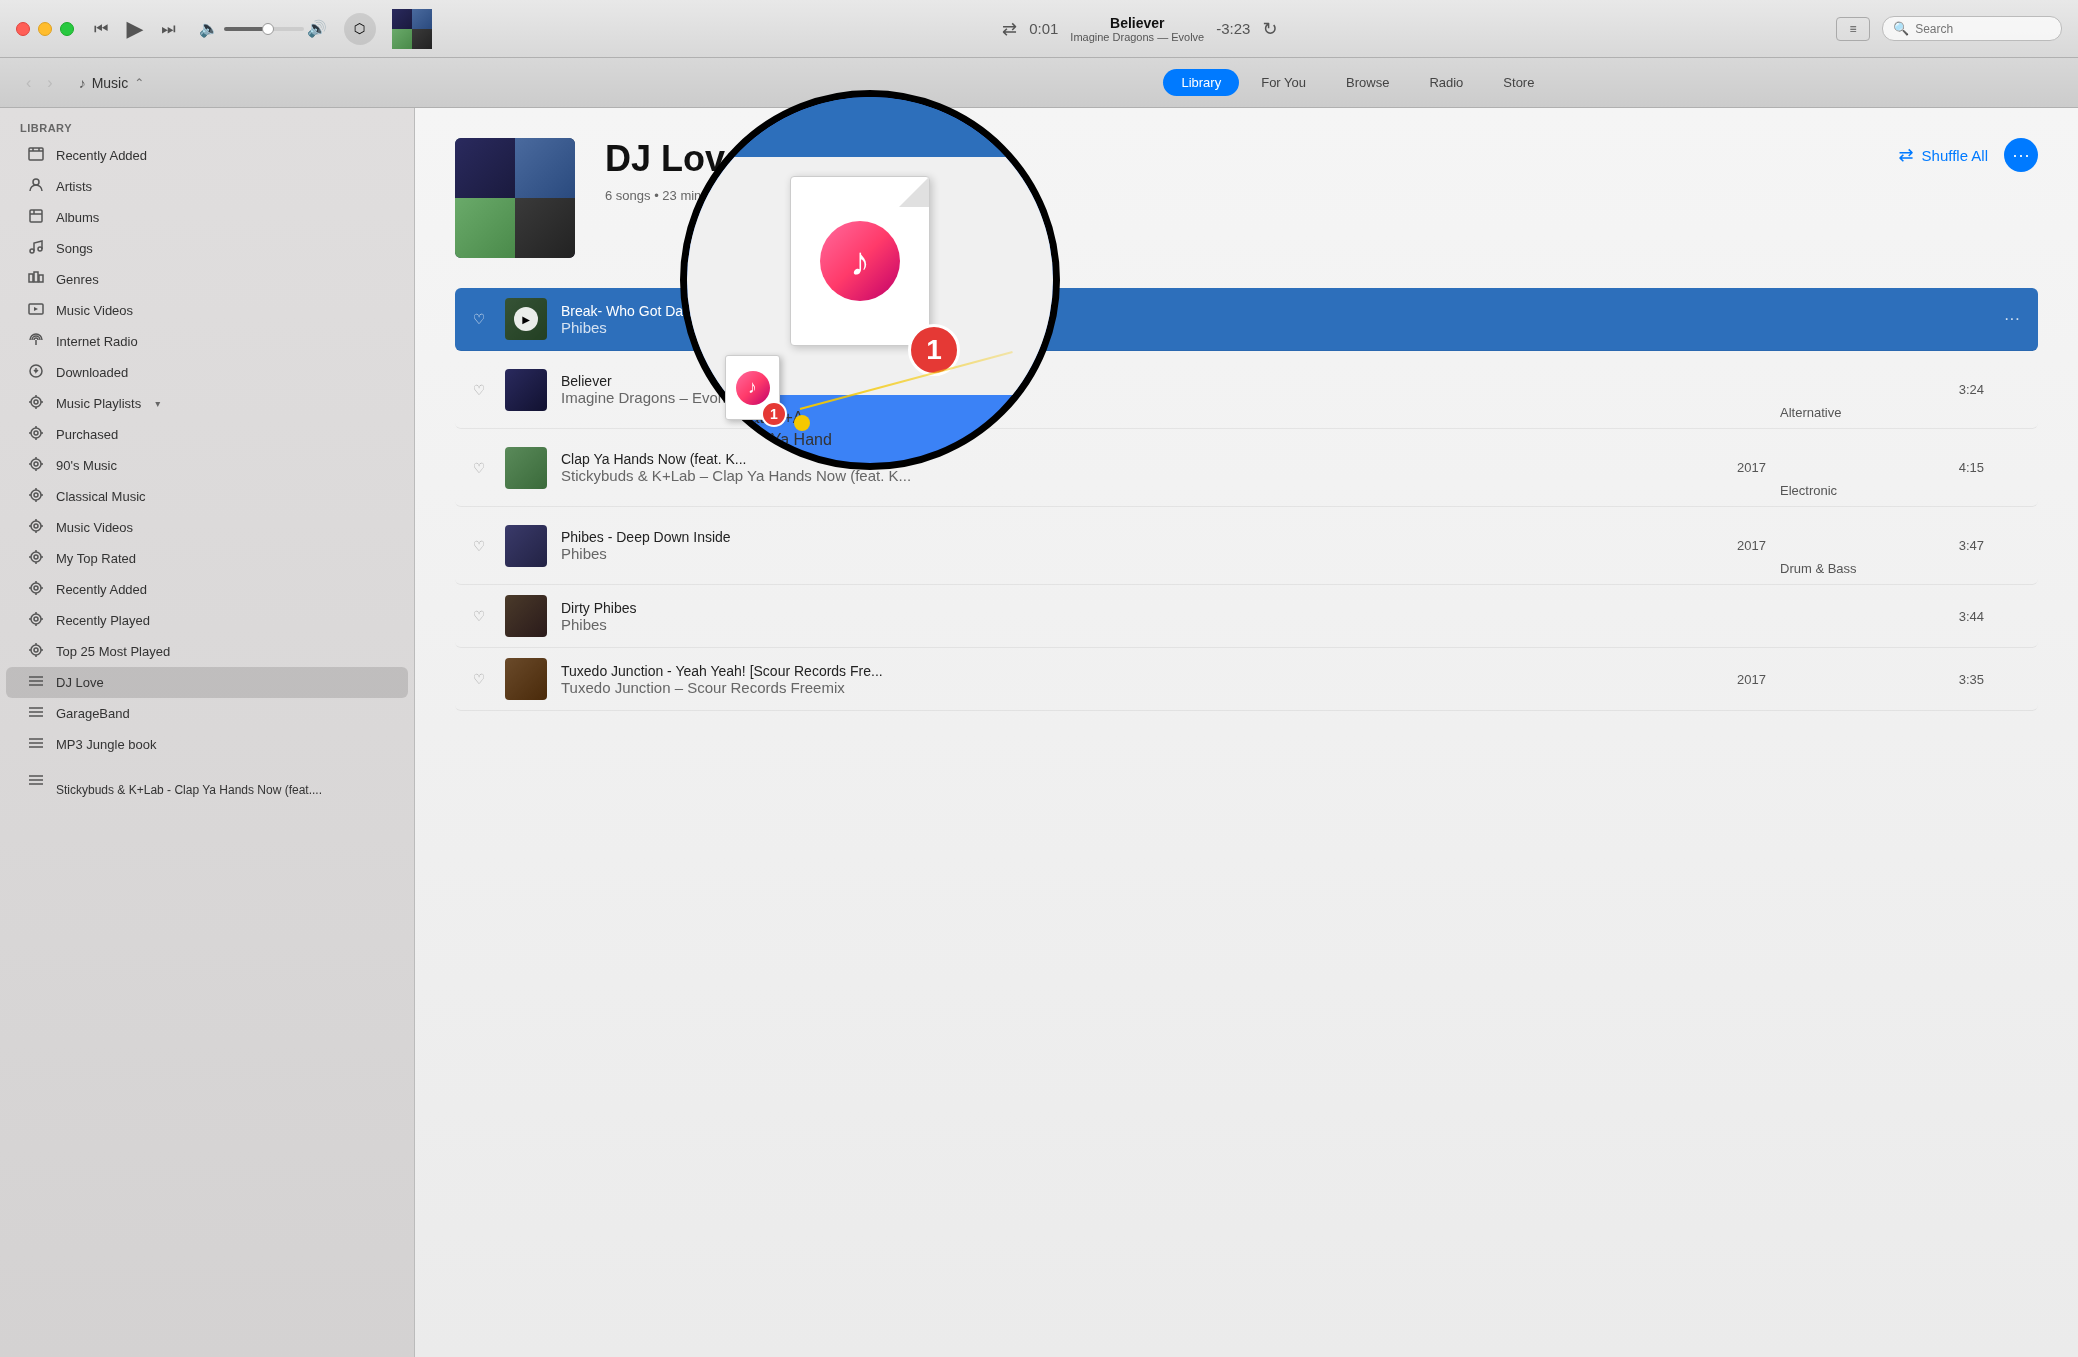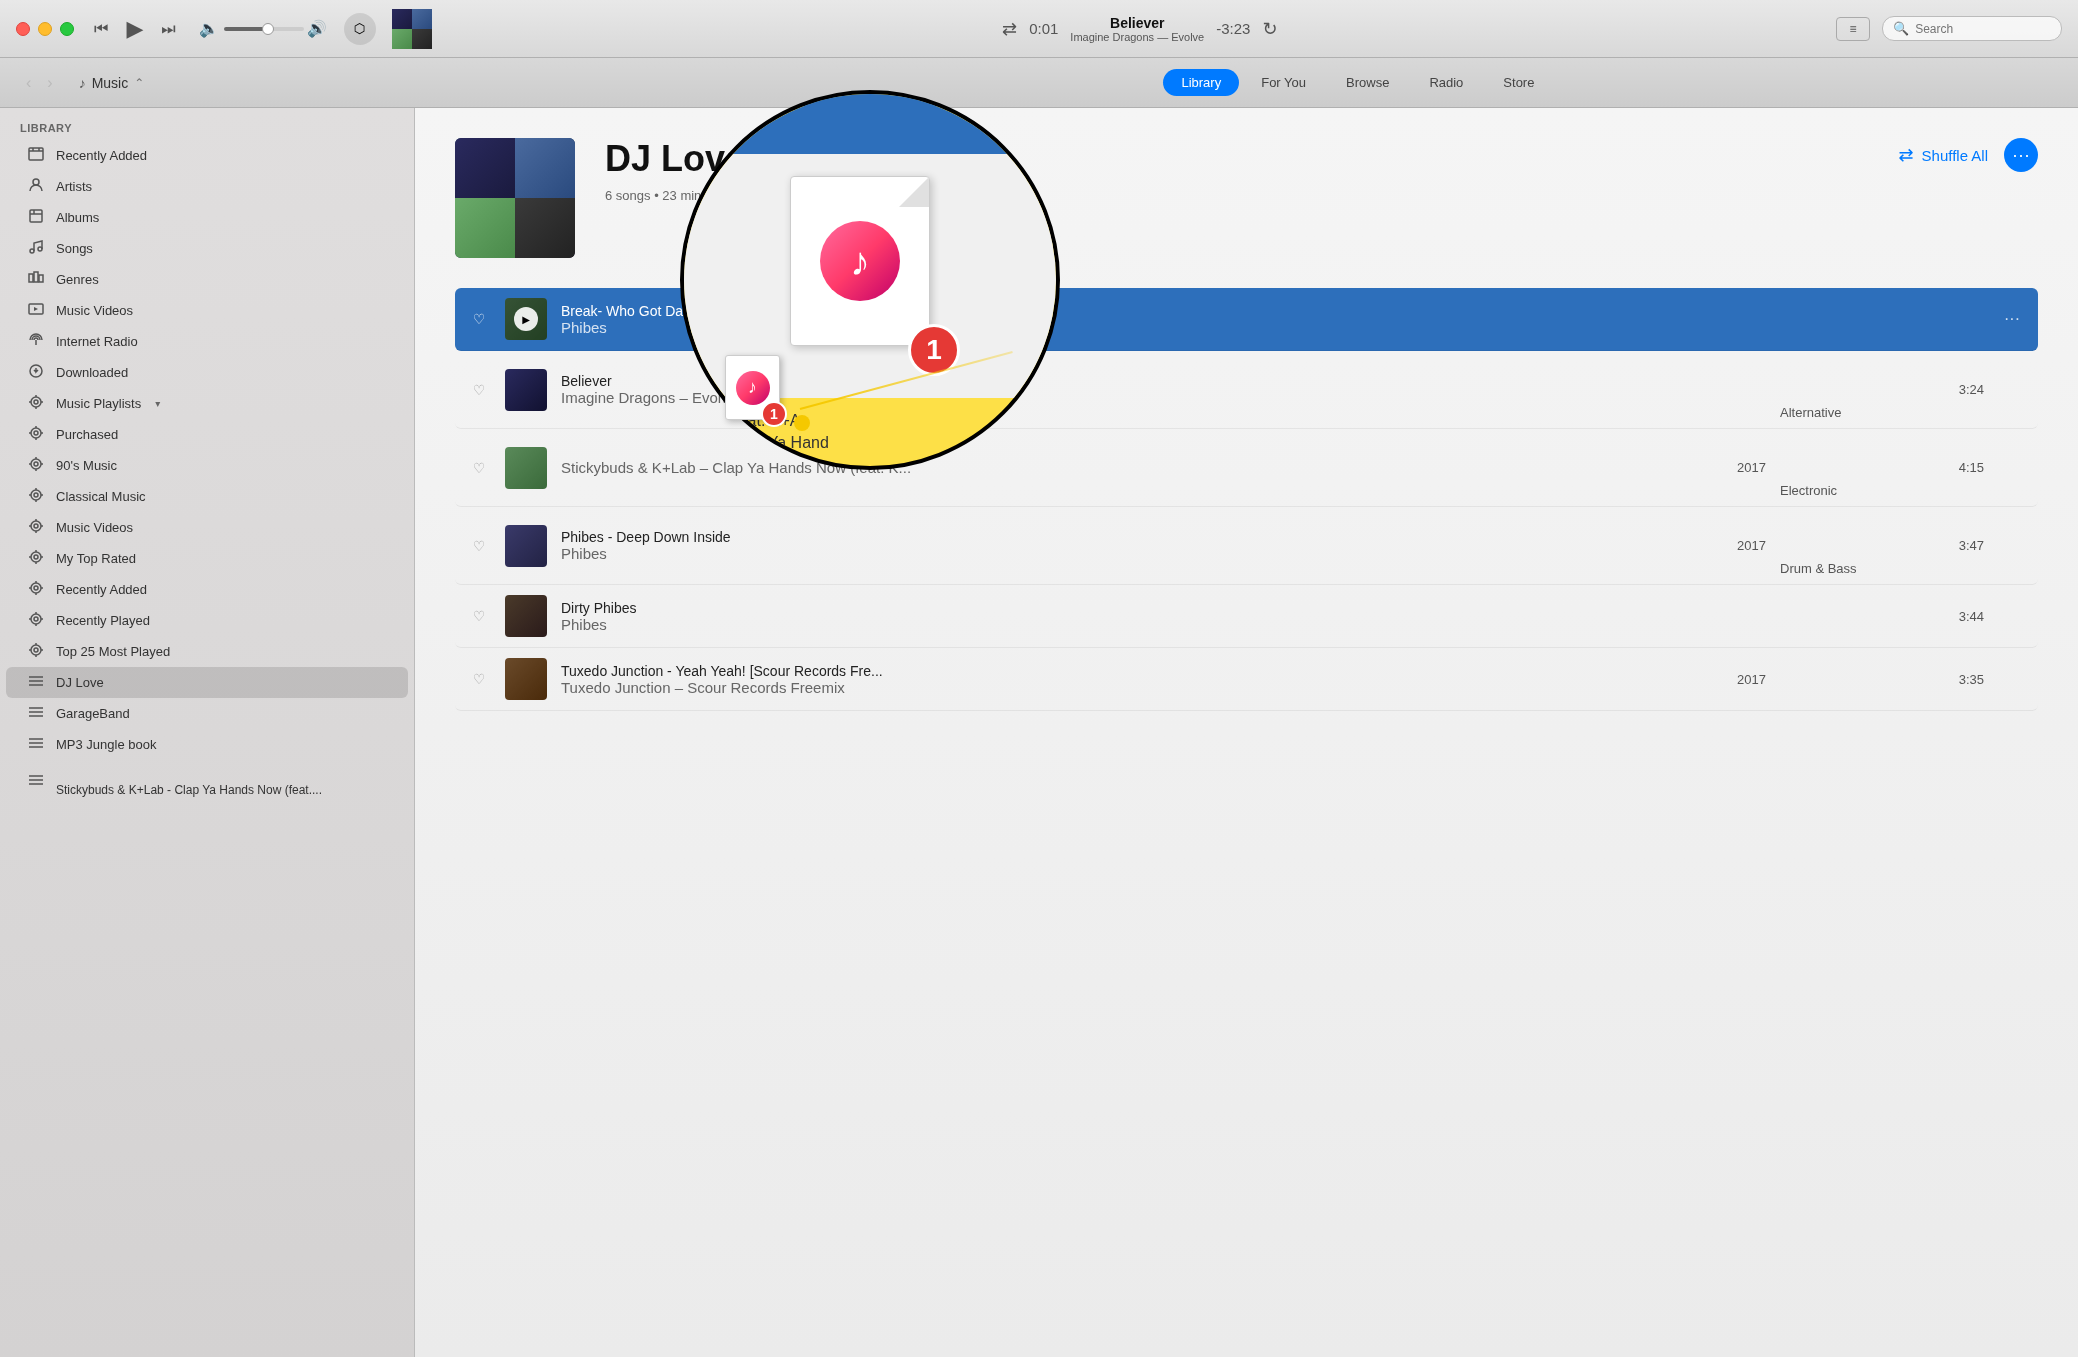--- a/index.html
+++ b/index.html
@@ -430,22 +430,22 @@
       pointer-events: none;
       z-index: 100;
     }
 
     
     .magnify-circle {
       position: absolute;
       width: 380px;
       height: 380px;
       border-radius: 50%;
-      border: 4px solid #000000;
-      background: #fde047;
+      border: 7px solid #000000;
+      background: #3b82f6;
       top: 90px;
       left: 680px;
       overflow: hidden;
       z-index: 200;
       display: flex;
       align-items: flex-start;
       justify-content: center;
       flex-direction: column;
     }
 
@@ -999,20 +999,21 @@
         <div class="track-year"></div>
         <div class="track-genre">Alternative</div>
         <div class="track-duration">3:24</div>
         <button class="track-more"></button>
       </div>
 
       <div class="track-row">
         <button class="heart-btn">♡</button>
         <div class="track-thumb art-clap"></div>
         <div class="track-details">
+          <div class="track-name">Clap Ya Hands Now (feat. K...</div>
           <div class="track-artist">Stickybuds &amp; K+Lab – Clap Ya Hands Now (feat. K...</div>
         </div>
         <div class="track-year">2017</div>
         <div class="track-genre">Electronic</div>
         <div class="track-duration">4:15</div>
         <button class="track-more"></button>
       </div>
 
       <div class="track-row">
         <button class="heart-btn">♡</button>

